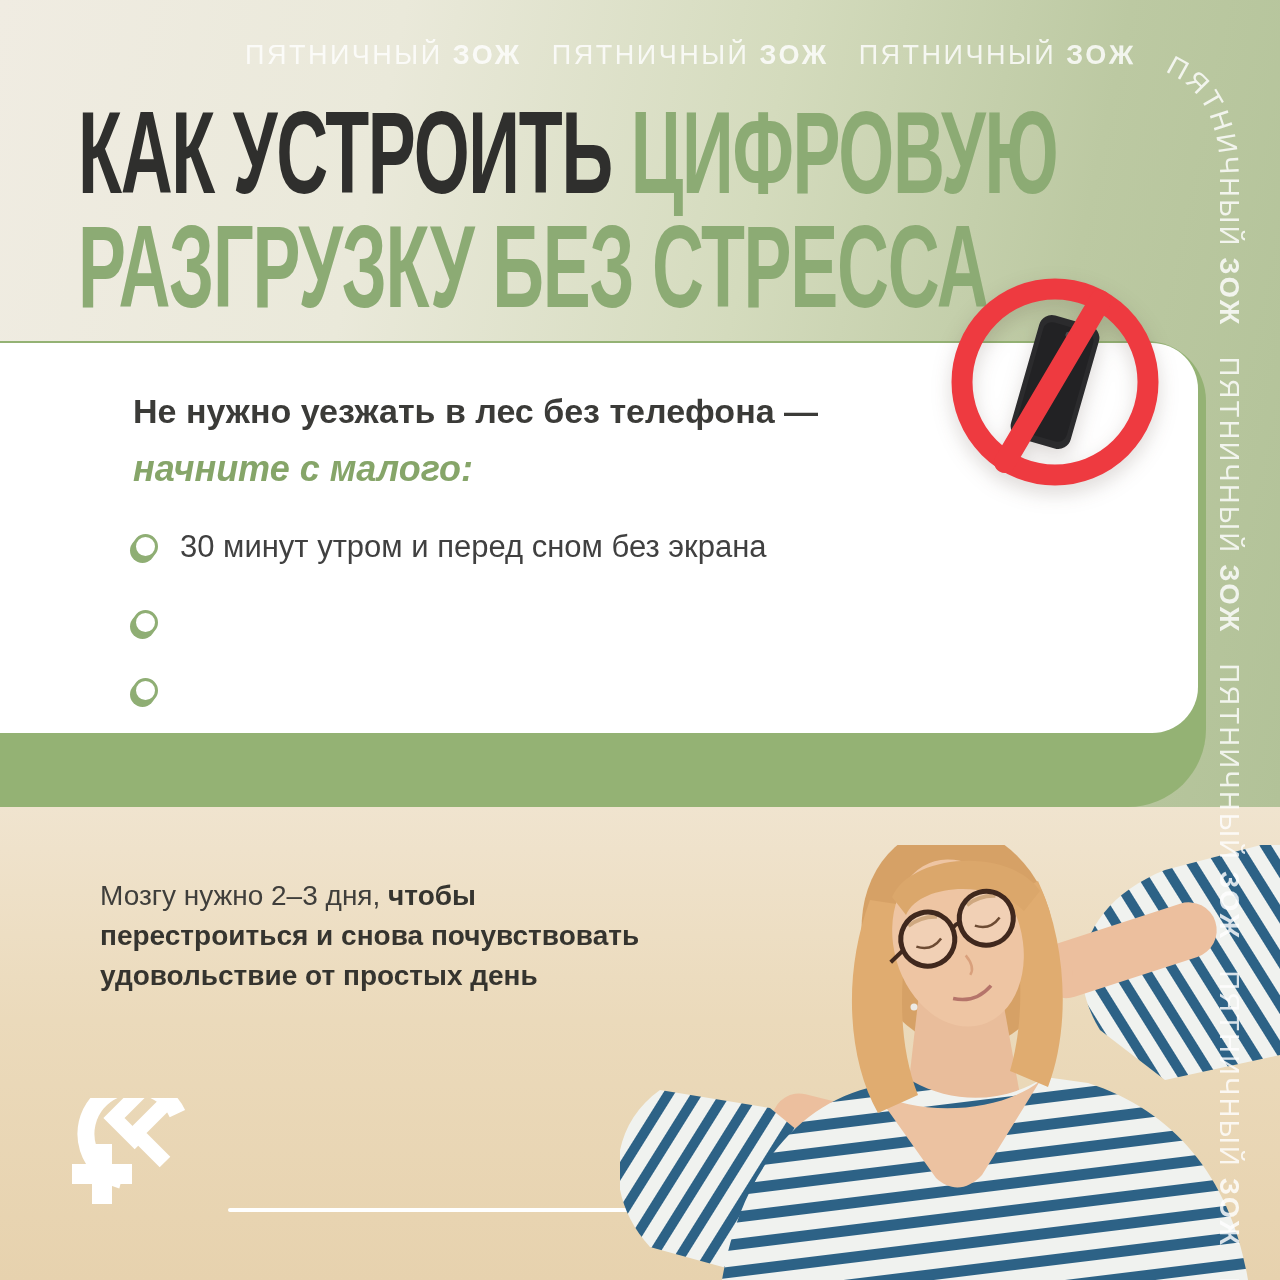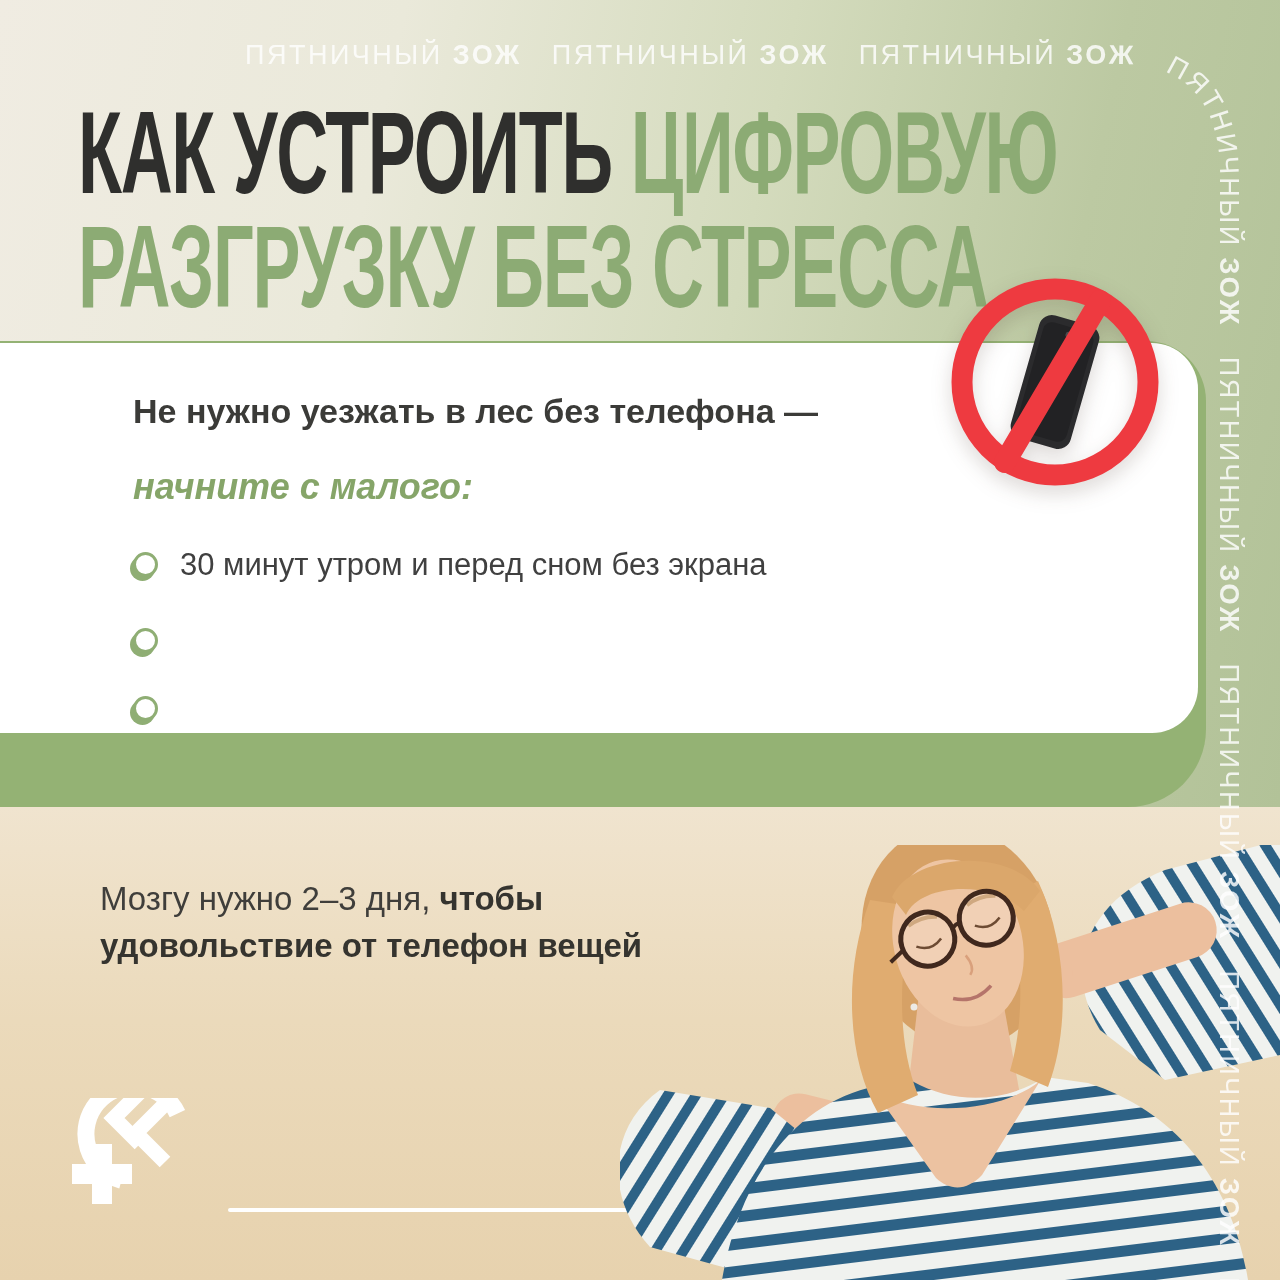--- a/index.html
+++ b/index.html
@@ -15,36 +15,36 @@
 
   
   .green-band{left:0;top:341px;width:1206px;height:466px;z-index:1;
     background:#94b274;border-radius:0 60px 78px 0;}
 
   
   .card{left:0;top:343px;width:1198px;height:390px;z-index:2;background:#ffffff;
     border-radius:0 46px 46px 0;padding:42px 36px 0 133px;box-sizing:border-box;}
   .card-heading{font-size:34px;font-weight:700;color:#3b3b38;line-height:1.55;white-space:nowrap;}
   .card-subheading{font-size:36px;font-weight:700;font-style:italic;color:#86a569;
-    line-height:1.4;margin-top:24px;white-space:nowrap;}
+    line-height:1.4;margin-top:6px;white-space:nowrap;}
   ul.bullets{list-style:none;margin:34px 0 12px 0;padding:0;}
   ul.bullets li{display:flex;align-items:flex-start;gap:22px;margin-bottom:37px;
     font-size:31px;color:#404040;line-height:1.25;white-space:nowrap;}
   .dot{flex:0 0 auto;width:19px;height:19px;margin-top:6px;border-radius:50%;
     border:3px solid #8fae74;background:#ffffff;box-shadow:-3px 4px 0 0 #8fae74;}
 
   
   .title{left:78px;top:96px;z-index:2;transform:scaleX(0.62);transform-origin:left top;}
   .title-line{font-size:116px;line-height:114px;font-weight:700;letter-spacing:-2px;
     white-space:nowrap;}
   .t-dark{color:#2f2f2d;}
   .t-green{color:#8cab74;}
 
   
-  .footer-note{left:100px;top:876px;width:760px;z-index:3;font-size:33px;color:#3f3e3b;
+  .footer-note{left:100px;top:876px;width:760px;z-index:3;font-size:28px;color:#3f3e3b;
     line-height:1.42;}
   .footer-note .em{font-weight:700;color:#35342f;}
 
   
   .divider{left:228px;top:1208px;width:618px;height:4px;background:#ffffff;
     border-radius:2px;z-index:3;}
 
   
   .no-phone{left:945px;top:272px;width:220px;height:220px;z-index:3;
     filter:drop-shadow(0 8px 10px rgba(60,40,30,.18));}
@@ -86,21 +86,22 @@
     <rect x="79" y="46" width="62" height="128" rx="13" fill="#2b2b2d"></rect>
     <rect x="84" y="53" width="52" height="114" rx="9" fill="#222224"></rect>
     <circle cx="110" cy="61" r="3" fill="#4b4b4e"></circle>
   </g>
   <circle cx="110" cy="110" r="93" fill="none" stroke="#ee3a40" stroke-width="21"></circle>
   <line x1="155" y1="29" x2="60" y2="190" stroke="#ee3a40" stroke-width="22" stroke-linecap="round"></line>
 </svg>
 
 <div class="abs footer-note">
   <div><span>Мозгу нужно 2–3 дня, </span><span class="em">чтобы</span></div>
-  <div class="em">удовольствие от телефон вещей</div>
+  <div class="em">перестроиться и снова почувствовать</div>
+  <div class="em">удовольствие от простых день</div>
 </div>
 
 <div class="abs divider"></div>
 
 <svg class="abs photo" viewBox="0 0 660 435">
   <defs>
     <pattern id="stA" width="34" height="27" patternUnits="userSpaceOnUse" patternTransform="rotate(-7)">
       <rect width="34" height="27" fill="#f0f2ef"></rect>
         <rect width="34" height="11" fill="#2d6286"></rect>
     </pattern>

